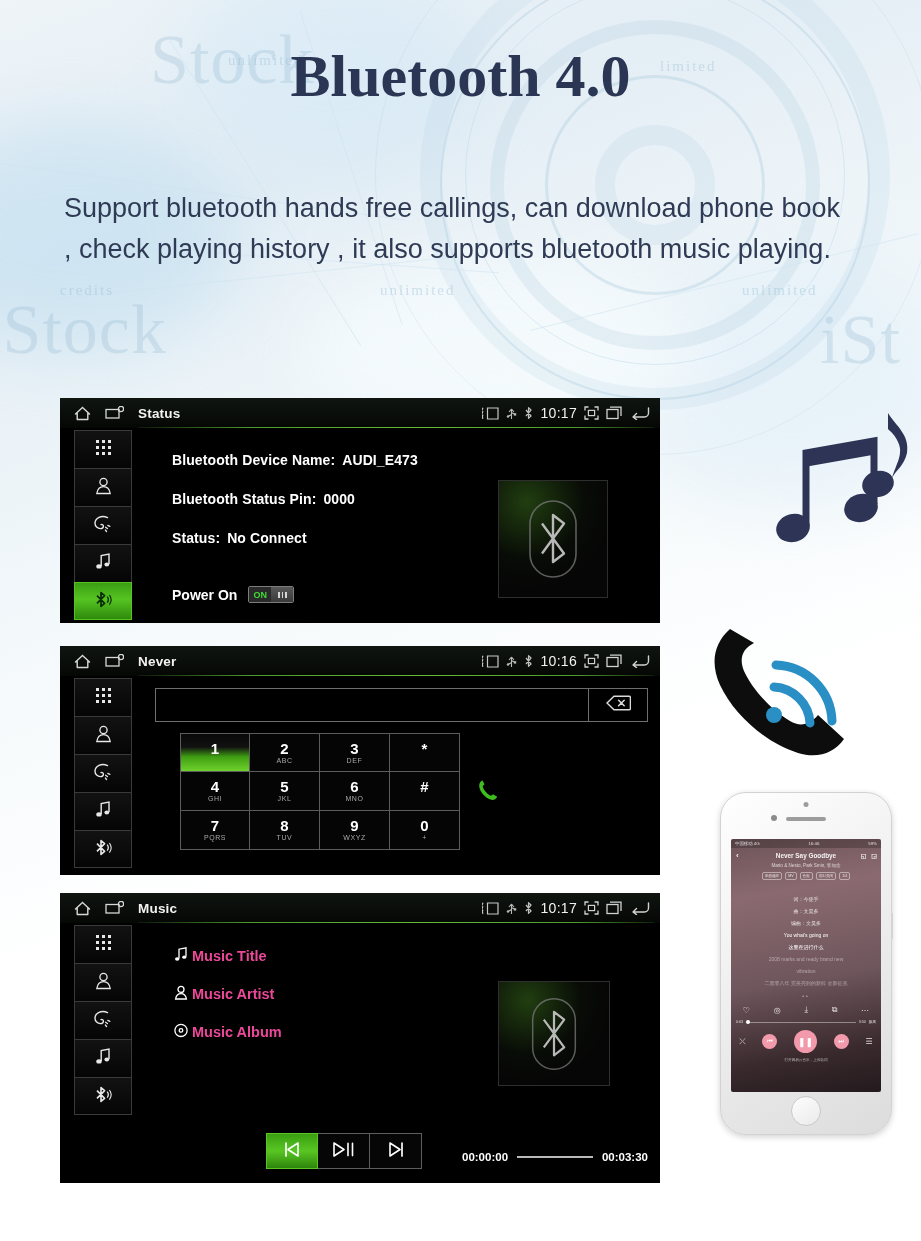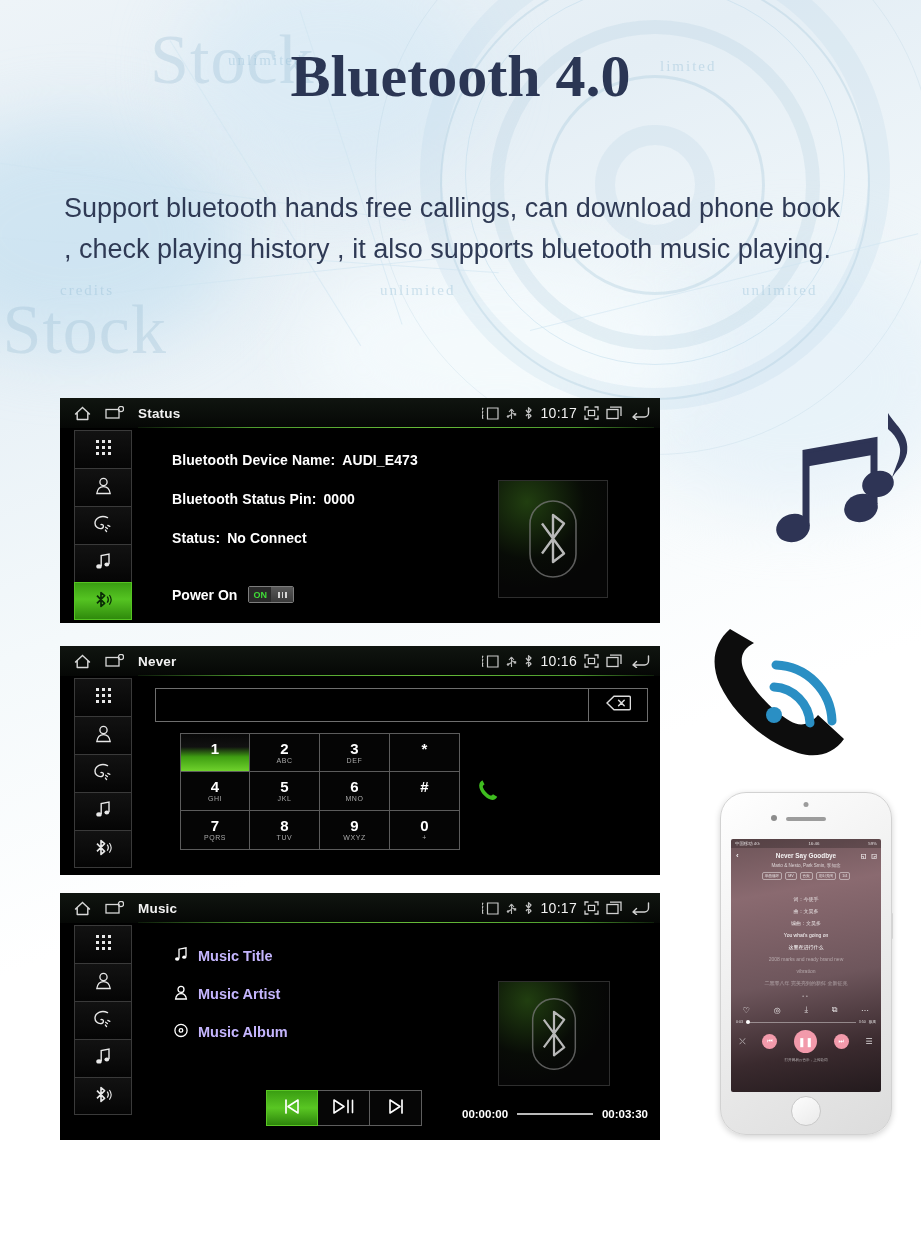--- a/index.html
+++ b/index.html
@@ -83,21 +83,21 @@
   
   .hu {
     position: absolute;
     left: 60px;
     width: 600px;
     background: #000;
     overflow: hidden;
   }
   .hu-pairing { top: 398px; height: 225px; }
   .hu-dial    { top: 646px; height: 229px; }
-  .hu-music   { top: 893px; height: 247px; }
+  .hu-music   { top: 893px; height: 290px; }
 
   .hu-top {
     position: relative;
     height: 30px;
     background: linear-gradient(180deg, #101510 0%, #050705 100%);
     display: flex;
     align-items: center;
     padding: 0 10px 0 14px;
   }
   .hu-top::after {
@@ -270,22 +270,22 @@
   .call-btn {
     width: 56px; height: 117px;
     display: flex; align-items: center; justify-content: center;
   }
 
   
   .music-list { position: absolute; left: 42px; top: 24px; }
   .music-row {
     display: flex;
     align-items: center;
-    gap: 10px;
-    color: #c4b5fd;
+    gap: 4px;
+    color: #ec4899;
     font-size: 14.5px;
     font-weight: 700;
     margin-bottom: 20px;
   }
   .transport {
     position: absolute;
     left: 134px;
     bottom: 14px;
     display: flex;
   }
@@ -462,20 +462,21 @@
 
   <div class="bg-ray" style="left:-20px; top:160px; width:430px; transform:rotate(8deg);"></div>
   <div class="bg-ray" style="left:-20px; top:236px; width:520px; transform:rotate(4deg);"></div>
   <div class="bg-ray" style="left:40px; top:300px; width:420px; transform:rotate(-6deg);"></div>
   <div class="bg-ray" style="left:170px; top:40px; width:360px; transform:rotate(58deg);"></div>
   <div class="bg-ray" style="left:300px; top:10px; width:330px; transform:rotate(72deg);"></div>
   <div class="bg-ray" style="left:530px; top:330px; width:400px; transform:rotate(-14deg);"></div>
 
   <div class="bg-wm" style="left:150px; top:20px;">Stock</div>
   <div class="bg-wm" style="left:-18px; top:290px;">iStock</div>
+  <div class="bg-wm" style="left:820px; top:300px;">iSt</div>
   <div class="bg-wm small" style="left:228px; top:52px;">unlimited</div>
   <div class="bg-wm small" style="left:660px; top:58px;">limited</div>
   <div class="bg-wm small" style="left:60px; top:282px;">credits</div>
   <div class="bg-wm small" style="left:380px; top:282px;">unlimited</div>
   <div class="bg-wm small" style="left:742px; top:282px;">unlimited</div>
 </div>
 
 <div class="headline">Bluetooth 4.0</div>
 <div class="intro">Support bluetooth hands free callings, can download phone book , check playing history , it also supports bluetooth music playing.</div>
 

